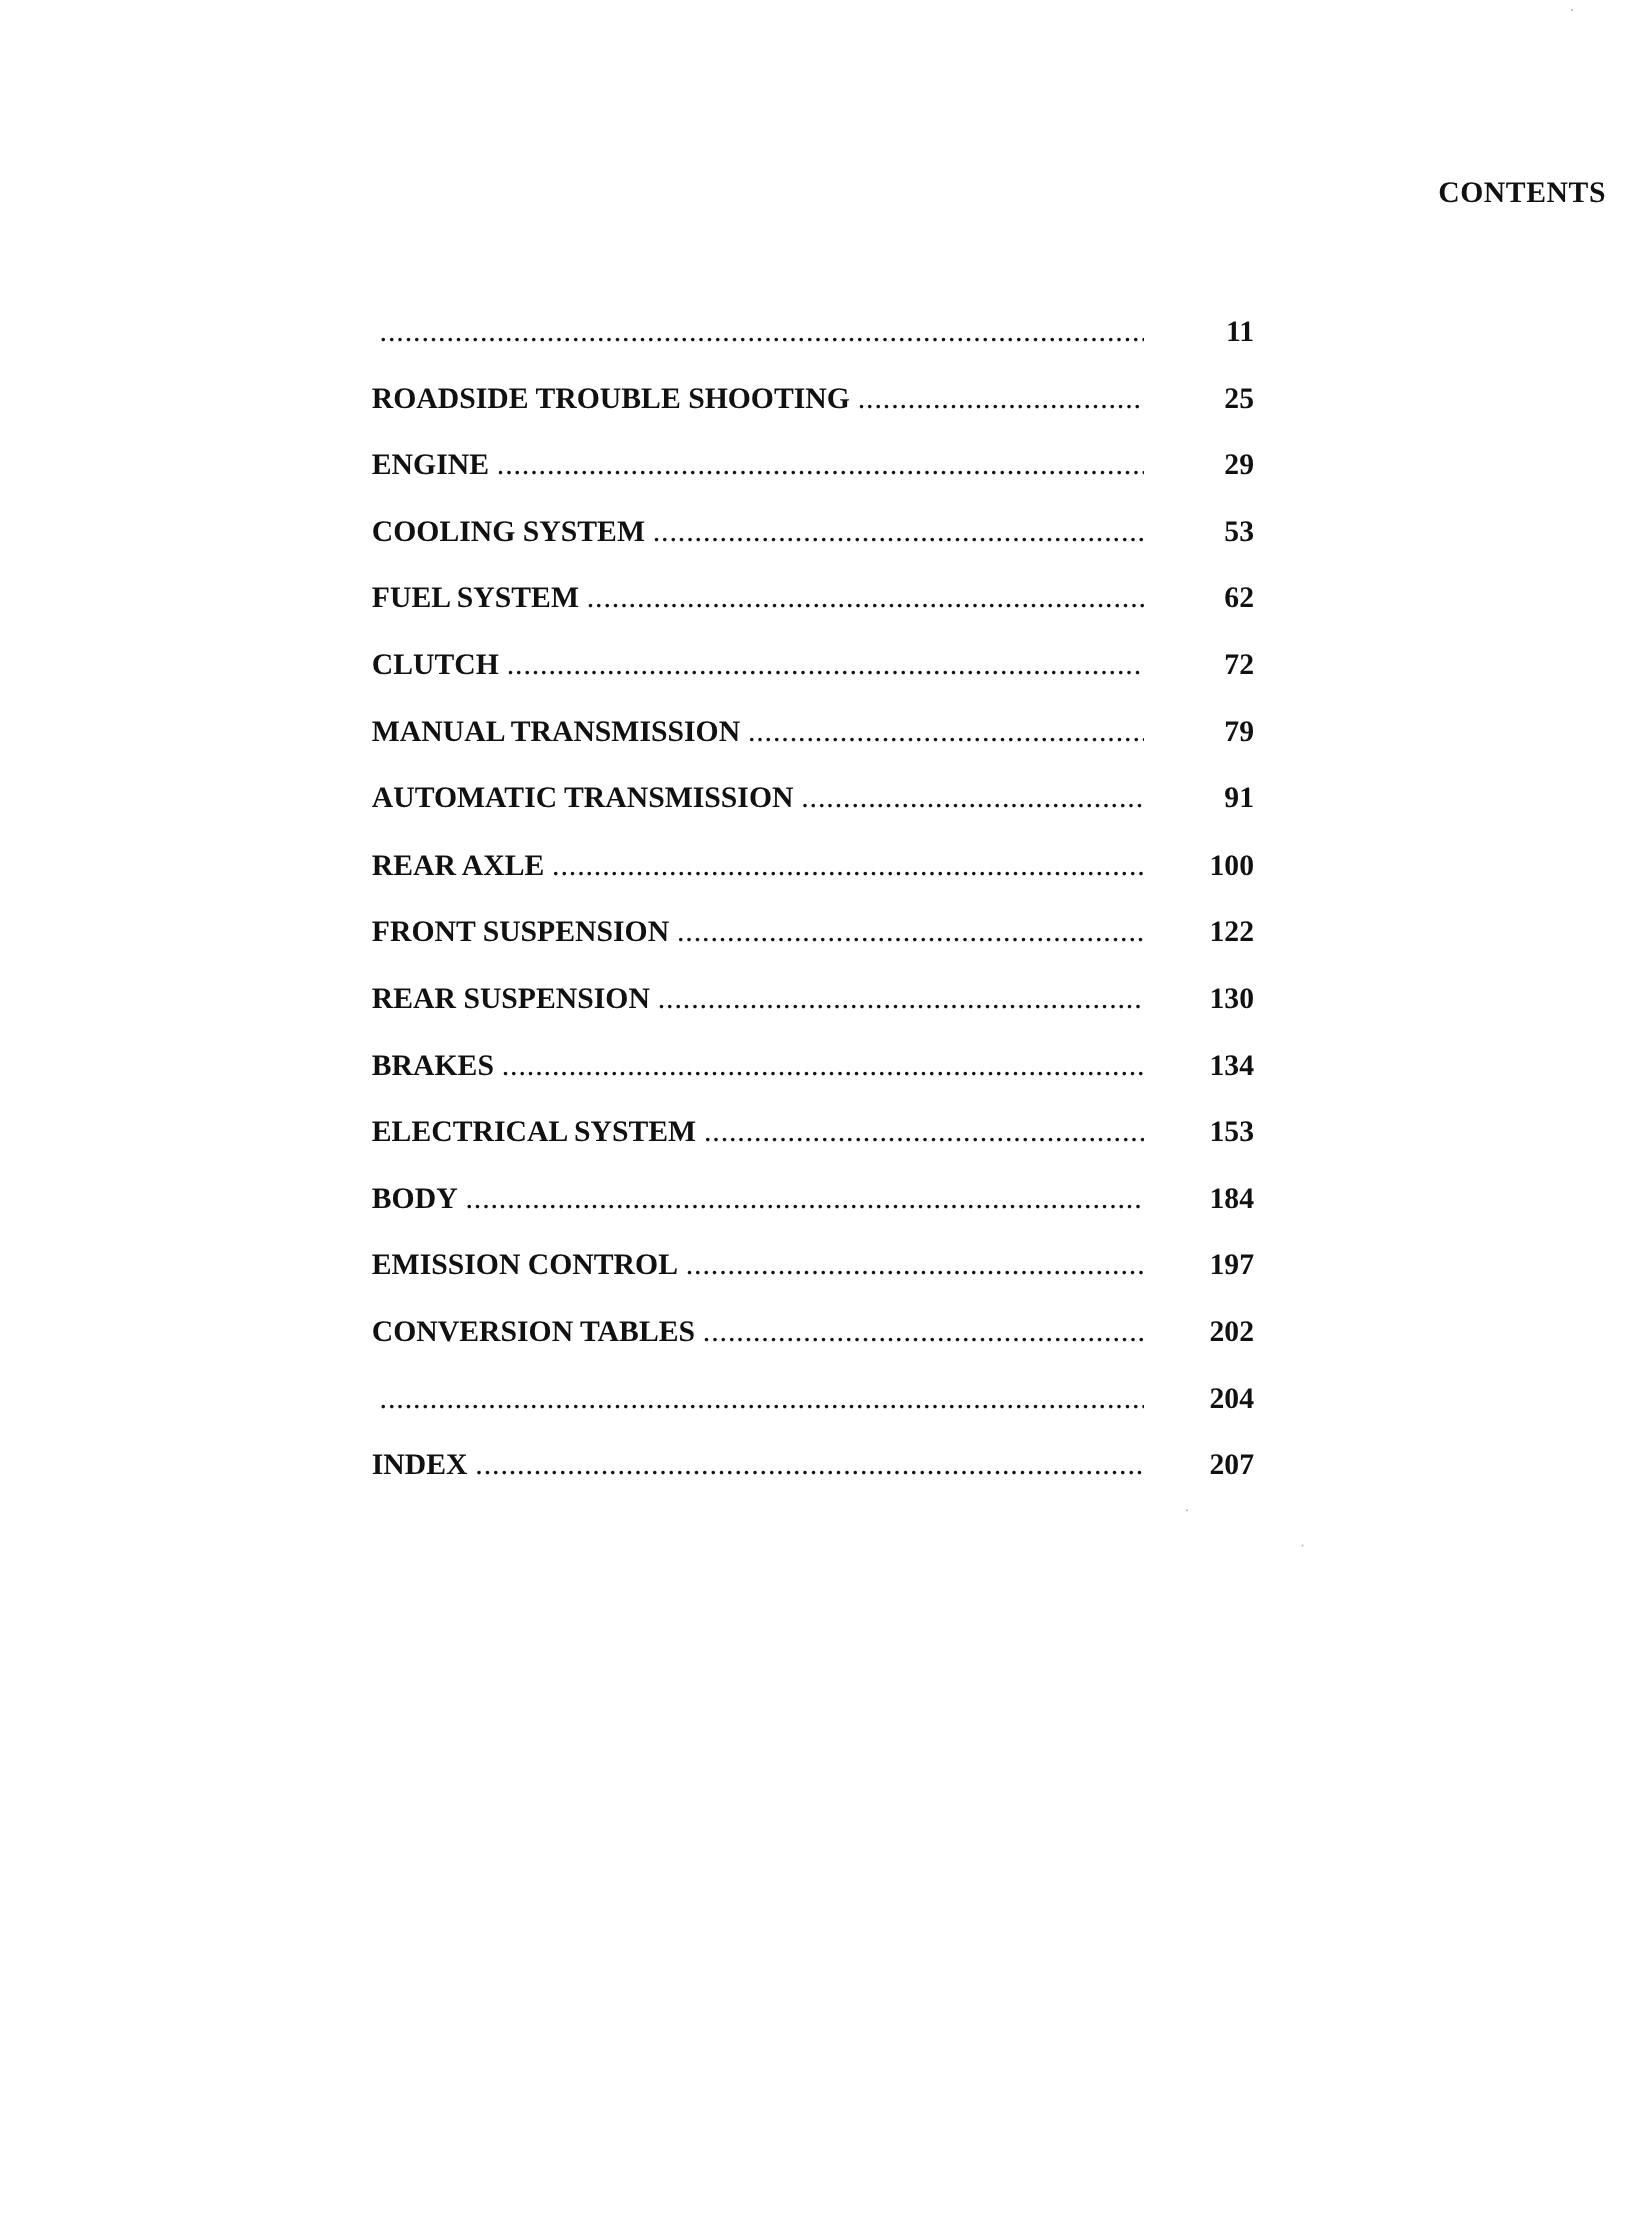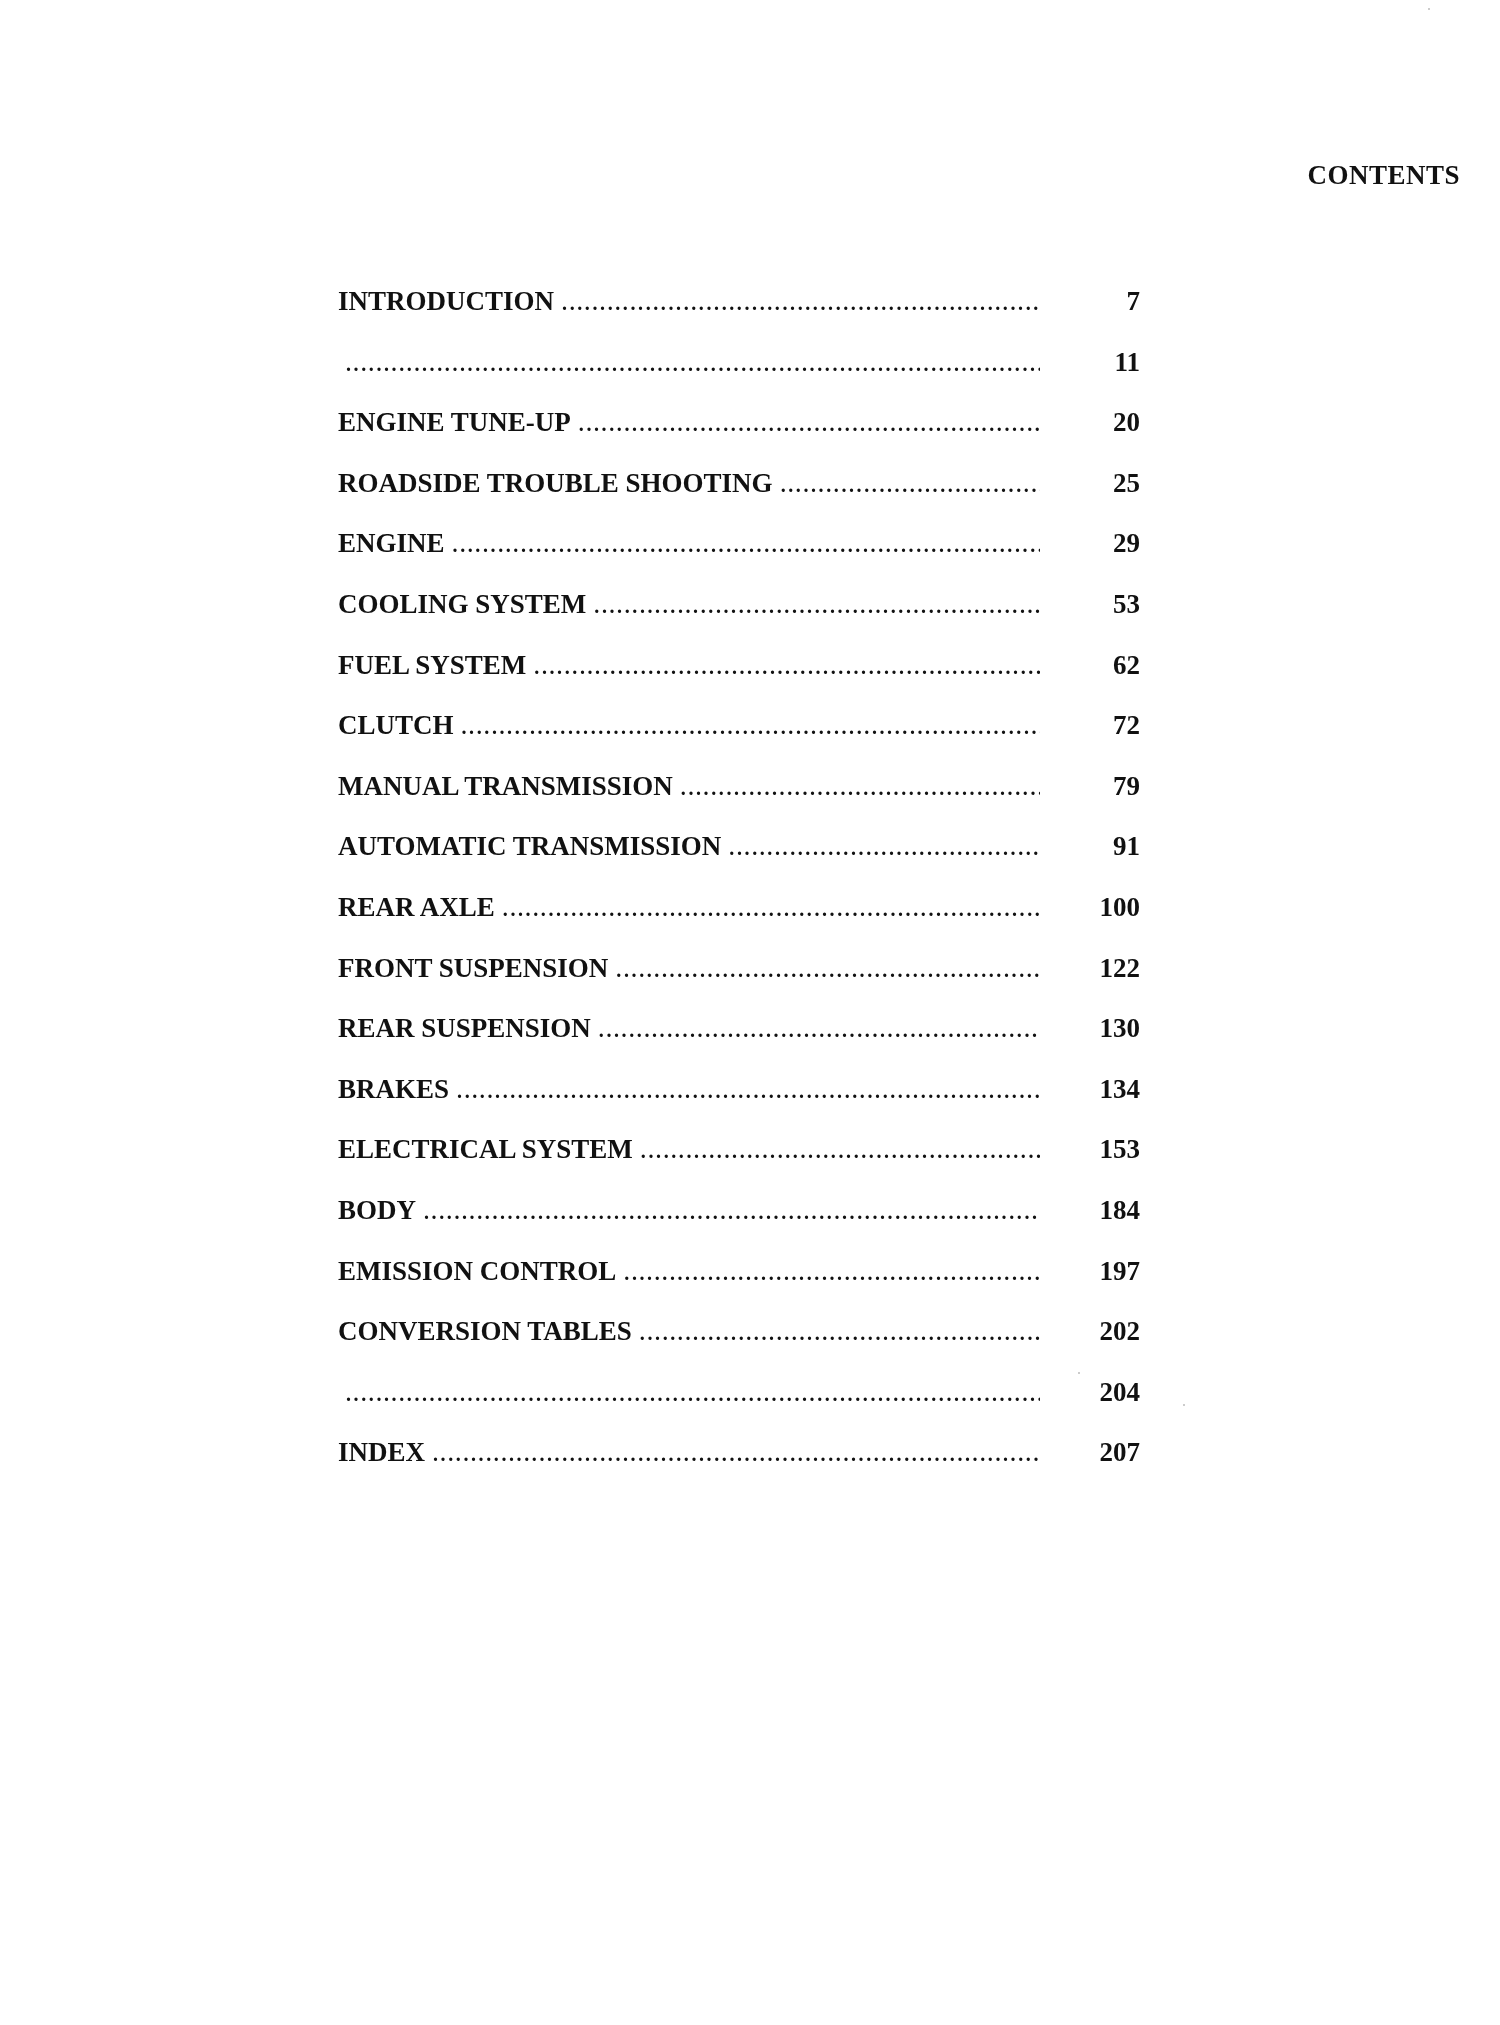--- a/index.html
+++ b/index.html
@@ -16,32 +16,22 @@
   .page { flex:0 0 74px; text-align:right; margin-left:18px; }
   .specks { position:absolute; width:2px; height:2px; background:#bbb; border-radius:1px; }
 </style>
 </head>
 <body>
 
 <div class="title">CONTENTS</div>
 
 <div class="toc">
   <div class="row">
-    <span class="label">INTRODUCTION</span>
-    <span class="dots"></span>
-    <span class="page">7</span>
-  </div>
-  <div class="row">
     <span class="dots"></span>
     <span class="page">11</span>
-  </div>
-  <div class="row">
-    <span class="label">ENGINE TUNE-UP</span>
-    <span class="dots"></span>
-    <span class="page">20</span>
   </div>
   <div class="row">
     <span class="label">ROADSIDE TROUBLE SHOOTING</span>
     <span class="dots"></span>
     <span class="page">25</span>
   </div>
   <div class="row">
     <span class="label">ENGINE</span>
     <span class="dots"></span>
     <span class="page">29</span>

